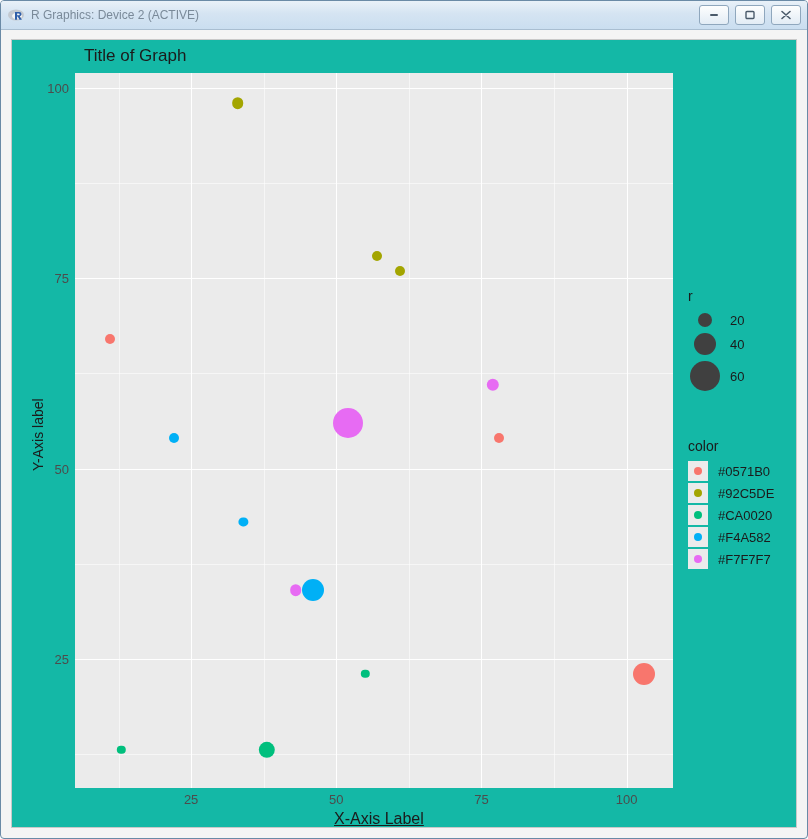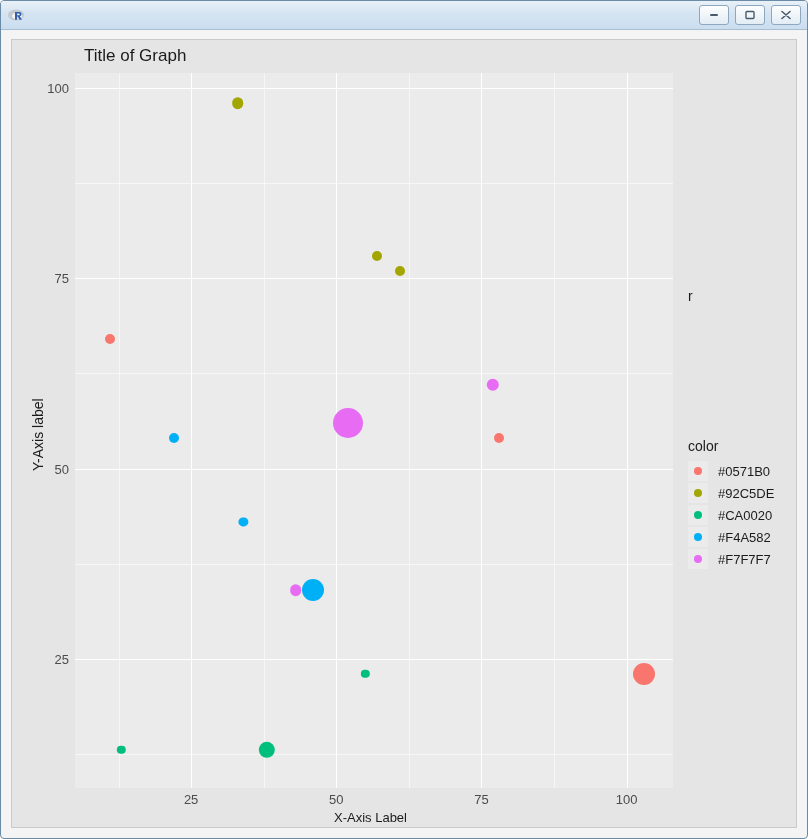--- a/index.html
+++ b/index.html
@@ -65,21 +65,21 @@
     right: 10px;
     bottom: 10px;
     background: #ffffff;
     border: 1px solid #c9c9c9;
   }
 
   .figure {
     position: relative;
     width: 100%;
     height: 100%;
-    background: #e5e5e5;
+    background: #14b8a6;
     color: #222;
     font-family: "Segoe UI", Arial, sans-serif;
   }
 
   .plot-title {
     position: absolute;
     top: 6px;
     left: 72px;
     font-size: 17px;
     color: #1b1b1b;
@@ -112,22 +112,23 @@
   .axis-tick-label {
     position: absolute;
     font-size: 13px;
     color: #4c4c4c;
   }
   .axis-tick-x { transform: translateX(-50%); }
   .axis-tick-y { transform: translateY(-50%); text-align: right; }
 
   .axis-label-x {
     position: absolute;
-    font-size: 13px;
-    color: #1b1b1b;
+    font-size: 16px;
+    color: #1b1b1b;
+    text-decoration: underline;
   }
   .axis-label-y {
     position: absolute;
     font-size: 14px;
     color: #1b1b1b;
     transform: rotate(-90deg);
     transform-origin: left top;
   }
 
   
@@ -178,20 +179,21 @@
 <div class="window">
 
   <div class="titlebar">
     <span class="app-icon">
       <svg width="18" height="14" viewBox="0 0 18 14">
         <ellipse cx="9" cy="7" rx="8" ry="5.5" fill="#c3c9d0"></ellipse>
         <ellipse cx="10" cy="8" rx="5" ry="3.3" fill="#f4f4f4"></ellipse>
         <path d="M8 4 h4.2 q2.3 0 2.3 2.2 q0 1.7 -1.7 2.1 l2.1 3.5 h-2.4 l-1.8 -3.2 h-0.6 v3.2 h-2.1 z M10.1 5.6 v1.7 h1.6 q1 0 1 -0.85 q0 -0.85 -1 -0.85 z" fill="#2f5fa9"></path>
       </svg>
     </span>
+    <span class="title-text">R Graphics: Device 2 (ACTIVE)</span>
 
     <div class="win-controls">
       <div class="win-btn">
         <svg width="14" height="10">
           <rect x="3" y="4" width="8" height="2" rx="1" fill="#4a5a6a"></rect>
         </svg>
       </div>
       <div class="win-btn">
         <svg width="14" height="10">
           <rect x="3" y="1.5" width="8" height="7" rx="1" fill="none" stroke="#4a5a6a" stroke-width="1.4"></rect>
@@ -256,20 +258,40 @@
           <div class="axis-tick-label axis-tick-x" style="left: 324.262px; top: 752px;">50</div>
           <div class="axis-tick-label axis-tick-x" style="left: 469.408px; top: 752px;">75</div>
           <div class="axis-tick-label axis-tick-x" style="left: 614.553px; top: 752px;">100</div>
         </div>
 
       <div class="axis-label-x" id="xlabel" style="left: 322px; top: 770px;">X-Axis Label</div>
       <div class="axis-label-y" id="ylabel" style="left: 18px; top: 430.5px;">Y-Axis label</div>
 
       <div class="legend legend-size">
         <div class="legend-title">r</div>
+        <div id="legend-size-rows">
+            <div class="legend-row" style="height: 20px;">
+              <div class="legend-key-size-wrap">
+                <div class="legend-key-size" style="width: 14px; height: 14px;"></div>
+              </div>
+              <span style="margin-left: 8px;">20</span>
+            </div>
+            <div class="legend-row" style="height: 28px;">
+              <div class="legend-key-size-wrap">
+                <div class="legend-key-size" style="width: 22px; height: 22px;"></div>
+              </div>
+              <span style="margin-left: 8px;">40</span>
+            </div>
+            <div class="legend-row" style="height: 36px;">
+              <div class="legend-key-size-wrap">
+                <div class="legend-key-size" style="width: 30px; height: 30px;"></div>
+              </div>
+              <span style="margin-left: 8px;">60</span>
+            </div>
+          </div>
       </div>
 
       <div class="legend legend-color">
         <div class="legend-title">color</div>
         <div id="legend-color-rows">
             <div class="legend-row">
               <div class="legend-key-color">
                 <div class="legend-dot" style="background: rgb(248, 118, 109);"></div>
               </div>
               <span>#0571B0</span>

